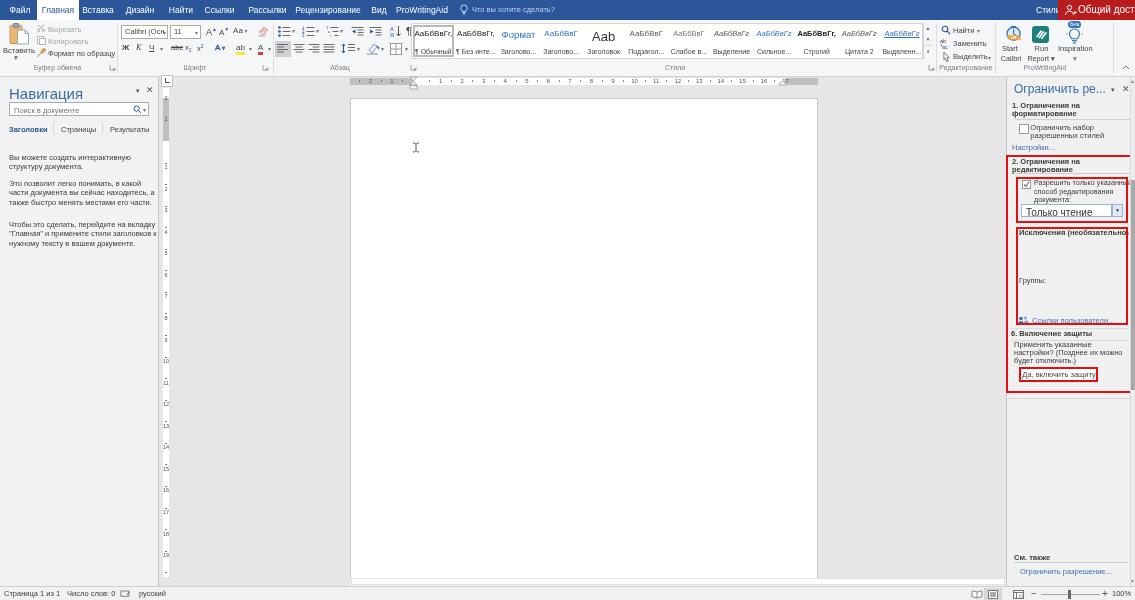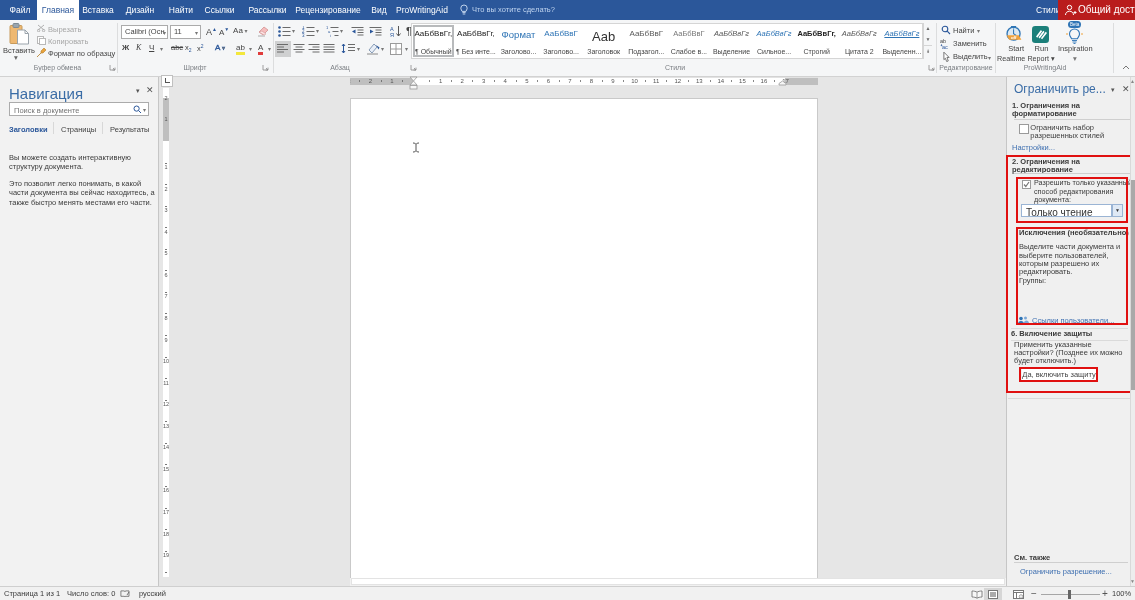--- a/index.html
+++ b/index.html
@@ -291,22 +291,22 @@
   <div class="glabel" style="left:938px;width:56px;">Редактирование</div>
   <div class="gsep" style="left:995px;"></div>
 
   <svg class="abs" style="left:1004px;top:4px;" width="20" height="21" viewBox="0 0 23 22">
       <circle cx="11" cy="10" r="7.5" fill="#dbe9f3" stroke="#2e75b5" stroke-width="1.5"></circle>
       <path d="M11 5v5l3 2" stroke="#2e75b5" stroke-width="1.2" fill="none"></path>
       <path d="M8 2h6M11 2v2" stroke="#2e75b5" stroke-width="1.5"></path>
       <path d="M3 12l14 0 3 5H6z" fill="#f0a23c"></path>
       <text x="8" y="16.5" font-size="5" fill="#fff" font-family="sans-serif" font-weight="bold">off</text>
     </svg>
-  <div class="rtxt" style="left:1002px;top:24px;width:22px;text-align:right;">Start</div>
-  <div class="rtxt" style="left:997px;top:33.5px;width:28px;text-align:center;font-size:7.2px;">Realtime</div>
+  <div class="rtxt" style="left:1002px;top:24px;width:22px;text-align:left;">Start</div>
+  <div class="rtxt" style="left:997px;top:33.5px;width:28px;text-align:center;font-size:7.2px;">Calibri</div>
   <svg class="abs" style="left:1032px;top:6px;" width="17" height="17" viewBox="0 0 21 21">
       <rect x="0" y="0" width="21" height="21" rx="4" fill="#1b7f7a"></rect>
       <path d="M5 13l6-8 1.5 1.5-6 8zM8 14l6-8 1.5 1.5-6 8zM11 15l6-8 1.5 1.5-6 8z" fill="#fff"></path>
     </svg>
   <div class="rtxt" style="left:1031px;top:24px;width:21px;text-align:center;">Run</div>
   <div class="rtxt" style="left:1027px;top:33.5px;width:28px;text-align:center;white-space:nowrap;font-size:7.2px;">Report ▾</div>
   <svg class="abs" style="left:1062px;top:1px;" width="25" height="25" viewBox="0 0 25 25">
       <rect x="6" y="0" width="13" height="7" rx="3.5" fill="#2e74b5"></rect>
       <text x="8" y="5.2" font-size="4.5" fill="#fff" font-family="sans-serif">Beta</text>
       <path d="M12.5 8a5 5 0 0 1 5 5c0 2.3-1.6 3.2-2 4.7h-6c-.4-1.5-2-2.4-2-4.7a5 5 0 0 1 5-5z" fill="none" stroke="#2e74b5" stroke-width="1.1"></path>
@@ -334,20 +334,21 @@
       </svg>
     <div class="abs" style="left:133px;top:3px;font-size:6px;color:#777;">▾</div>
   </div>
   <div class="abs" style="left:9px;top:47.5px;font-size:7.5px;color:#2b579a;font-weight:bold;">Заголовки</div>
   <div class="abs" style="left:61px;top:47.5px;font-size:7.5px;color:#3f3f3f;">Страницы</div>
   <div class="abs" style="left:110px;top:47.5px;font-size:7.5px;color:#3f3f3f;">Результаты</div>
   <div class="abs" style="left:53px;top:45px;width:1px;height:12px;background:#d8d8d8;"></div>
   <div class="abs" style="left:102px;top:45px;width:1px;height:12px;background:#d8d8d8;"></div>
   <div class="ptext" style="left:9px;top:76px;width:145px;">Вы можете создать интерактивную структуру документа.</div>
   <div class="ptext" style="left:9px;top:102px;width:148px;">Это позволит легко понимать, в какой части документа вы сейчас находитесь, а также быстро менять местами его части.</div>
+  <div class="ptext" style="left:9px;top:143px;width:148px;">Чтобы это сделать, перейдите на вкладку "Главная" и примените стили заголовков к нужному тексту в вашем документе.</div>
 </div>
 
 <div class="abs" id="docarea">
 
   <div class="abs" style="left:1px;top:-2px;width:12px;height:12px;background:#fff;border:1px solid #c0c0c0;box-sizing:border-box;">
     <div class="abs" style="left:3px;top:2px;width:4px;height:4px;border-left:1.2px solid #555;border-bottom:1.2px solid #555;"></div>
   </div>
 
   <div class="abs" id="hruler" style="left:190px;top:0px;width:468px;height:8px;background:#fff;overflow:hidden;">
       <div class="abs" style="left:0;top:0;width:63px;height:8px;background:#bfbfbf;"></div>
@@ -477,21 +478,20 @@
       </svg>
     </div>
   <div class="ptext" style="left:27px;top:102.4px;white-space:nowrap;font-size:7.2px;">Разрешить только указанный<br>способ редактирования<br>документа:</div>
   <div class="abs" style="left:14px;top:127px;width:91px;height:13px;background:#fff;border:1px solid #9ab4d4;box-sizing:border-box;">
     <div class="abs" style="left:4px;top:2px;font-size:10px;color:#333;">Только чтение</div>
   </div>
   <div class="abs" style="left:105px;top:127px;width:11px;height:13px;background:#dfe9f5;border:1px solid #9ab4d4;box-sizing:border-box;text-align:center;">
     <div style="font-size:5px;color:#333;line-height:11px;">▼</div>
   </div>
   <div class="ptext bold" style="left:12px;top:152px;white-space:nowrap;">Исключения (необязательно)</div>
-  <div class="ptext" style="left:12px;top:166.3px;white-space:nowrap;">Выделите части документа и<br>выберите пользователей,<br>которым разрешено их<br>редактировать.</div>
   <div class="ptext" style="left:12px;top:200px;">Группы:</div>
   <svg class="abs" style="left:10px;top:239px;" width="12" height="9" viewBox="0 0 12 9">
       <circle cx="4" cy="2.5" r="1.8" fill="#2e74b5"></circle>
       <path d="M1 8c0-1.8 1.3-3 3-3s3 1.2 3 3z" fill="#2e74b5"></path>
       <circle cx="8.5" cy="2" r="1.5" fill="#7ba7d7"></circle>
       <path d="M6.8 7c.2-1.5 1.2-2.5 2.7-2.5 1.3 0 2.3 1 2.5 2.5z" fill="#7ba7d7"></path>
     </svg>
   <div class="blink" style="left:25px;top:239px;white-space:nowrap;">Ссылки пользователи...</div>
   <div class="abs" style="left:4px;top:251px;width:117px;height:1px;background:#dadada;"></div>
   <div class="ptext bold" style="left:4px;top:253px;white-space:nowrap;">6. Включение защиты</div>

